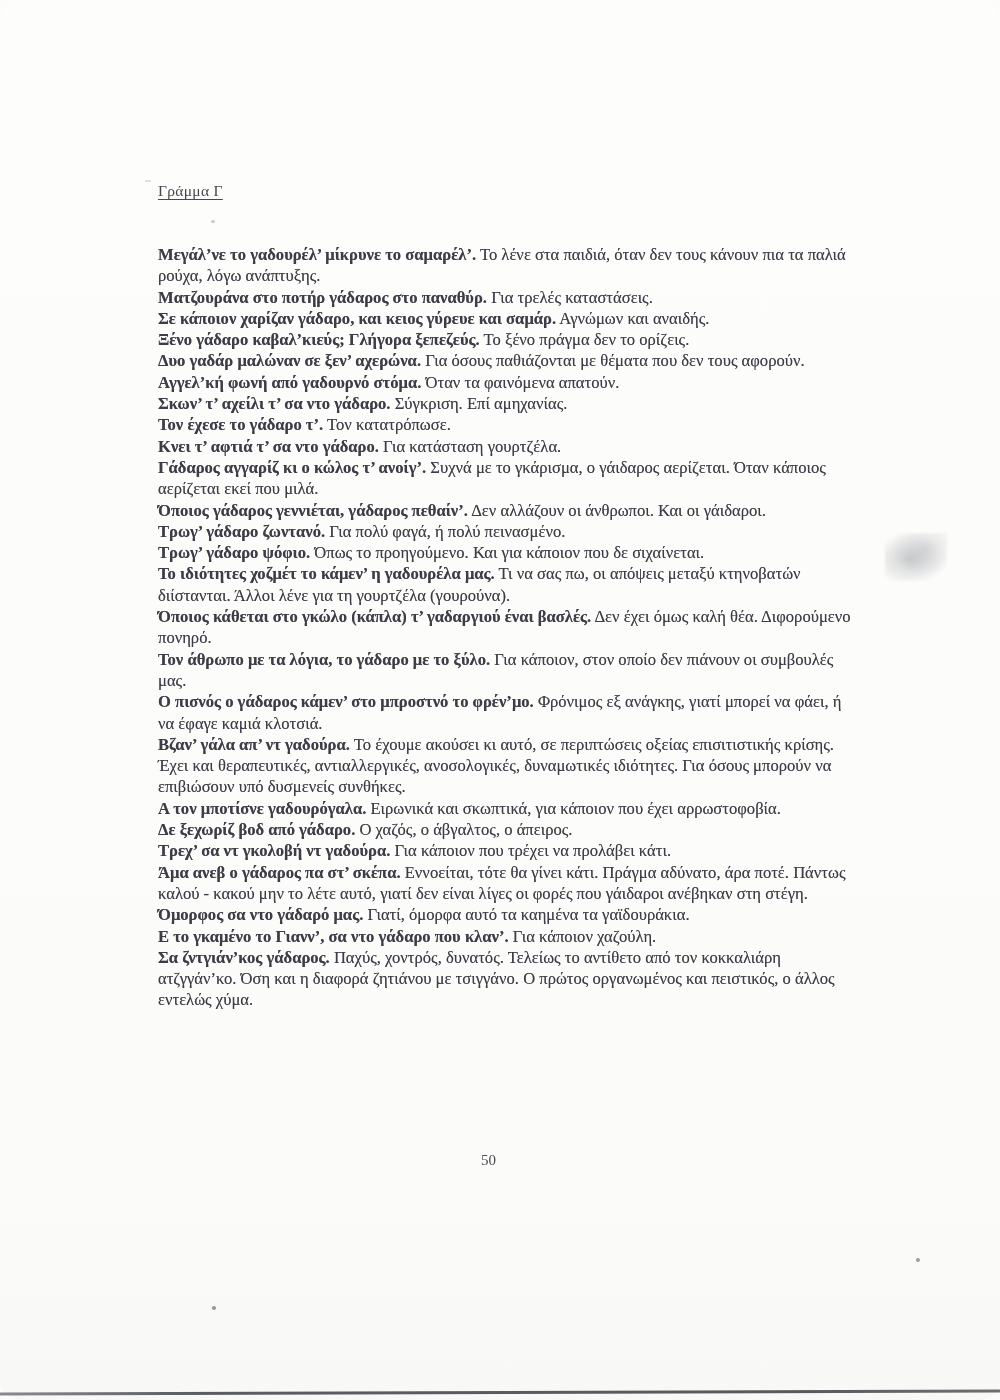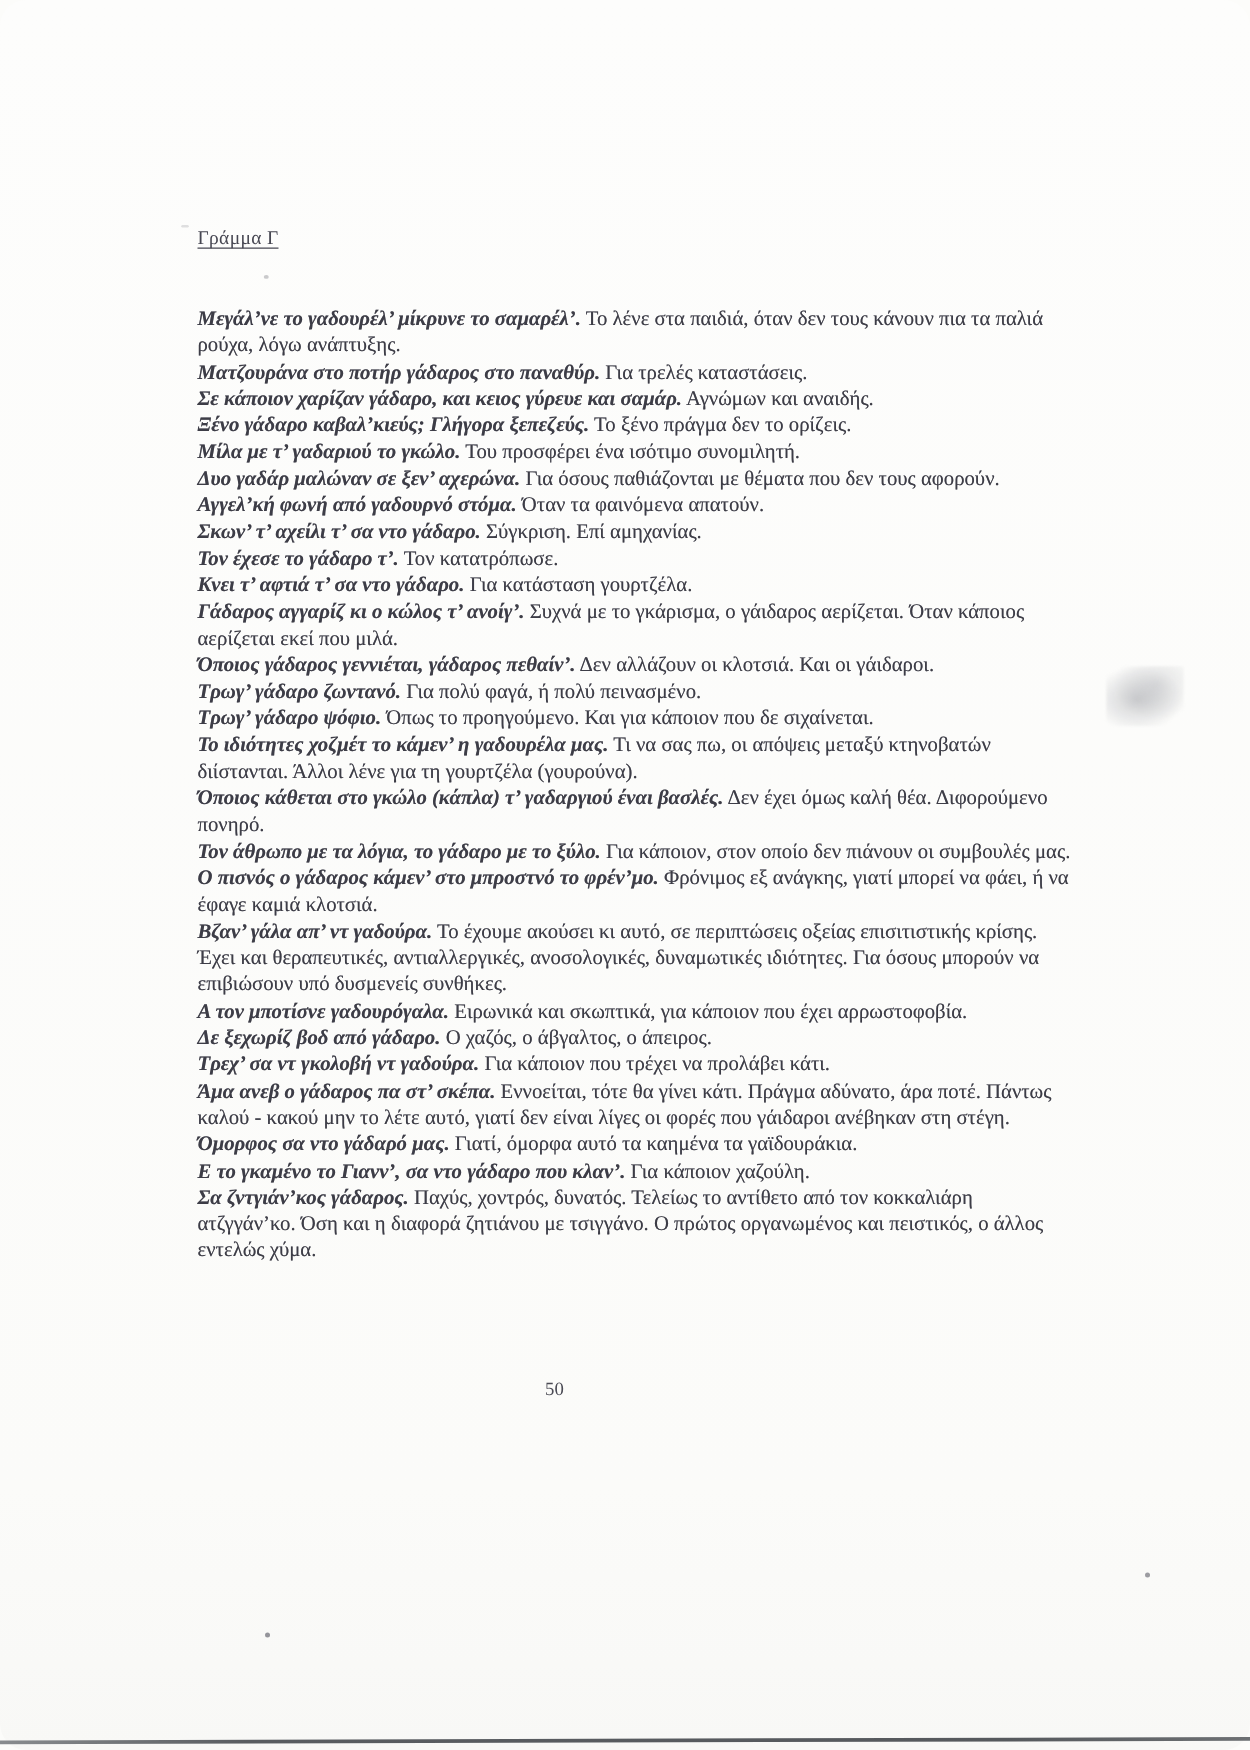--- a/index.html
+++ b/index.html
@@ -21,24 +21,24 @@
     text-decoration: underline; text-underline-offset: 3px;
     letter-spacing: 0.3px;
   }
   .body-text {
     position: absolute; left: 158px; top: 244px; width: 700px;
     font-size: 16.6px; line-height: 21.3px; color: #3d3d47;
     text-shadow: 0 0 0.4px rgba(61,61,71,0.55);
     text-align: left;
   }
   .entry { margin: 0; }
-  .phrase { font-weight: bold; font-style: italic; }
+  .phrase { font-weight: bold; }
   .page-number {
-    position: absolute; left: 436px; top: 1104px; width: 60px;
-    text-align: left; font-size: 15px; color: #4a4a54;
+    position: absolute; left: 436px; top: 1152px; width: 60px;
+    text-align: right; font-size: 15px; color: #4a4a54;
   }
   .bottom-line {
     position: absolute; left: -5px; top: 1391px; width: 1012px; height: 3px;
     background: linear-gradient(90deg, #8a8d90, #595c60 20%, #56595d 80%, #6e7174);
     transform: rotate(-0.16deg);
   }
   .smudge {
     position: absolute; left: 885px; top: 533px; width: 62px; height: 48px;
     background:
       radial-gradient(ellipse at 40% 55%, rgba(150,152,158,0.45), rgba(170,172,178,0.2) 45%, transparent 70%),
@@ -54,28 +54,27 @@
 </head>
 <body>
 
 <div class="scan-page">
   <div class="header">Γράμμα Γ</div>
   <div class="body-text" id="entries">
       <p class="entry"><span class="phrase">Μεγάλ’νε το γαδουρέλ’ μίκρυνε το σαμαρέλ’.</span> <span class="explanation">Το λένε στα παιδιά, όταν δεν τους κάνουν πια τα παλιά ρούχα, λόγω ανάπτυξης.</span></p>
       <p class="entry"><span class="phrase">Ματζουράνα στο ποτήρ γάδαρος στο παναθύρ.</span> <span class="explanation">Για τρελές καταστάσεις.</span></p>
       <p class="entry"><span class="phrase">Σε κάποιον χαρίζαν γάδαρο, και κειος γύρευε και σαμάρ.</span> <span class="explanation">Αγνώμων και αναιδής.</span></p>
       <p class="entry"><span class="phrase">Ξένο γάδαρο καβαλ’κιεύς; Γλήγορα ξεπεζεύς.</span> <span class="explanation">Το ξένο πράγμα δεν το ορίζεις.</span></p>
-      <p class="entry"><span class="phrase">Μίλα με τ’ γαδαριού το γκώλο.</span> <span class="explanation">Του προσφέρει ένα ισότιμο συνομιλητή.</span></p>
       <p class="entry"><span class="phrase">Δυο γαδάρ μαλώναν σε ξεν’ αχερώνα.</span> <span class="explanation">Για όσους παθιάζονται με θέματα που δεν τους αφορούν.</span></p>
       <p class="entry"><span class="phrase">Αγγελ’κή φωνή από γαδουρνό στόμα.</span> <span class="explanation">Όταν τα φαινόμενα απατούν.</span></p>
       <p class="entry"><span class="phrase">Σκων’ τ’ αχείλι τ’ σα ντο γάδαρο.</span> <span class="explanation">Σύγκριση. Επί αμηχανίας.</span></p>
       <p class="entry"><span class="phrase">Τον έχεσε το γάδαρο τ’.</span> <span class="explanation">Τον κατατρόπωσε.</span></p>
       <p class="entry"><span class="phrase">Κνει τ’ αφτιά τ’ σα ντο γάδαρο.</span> <span class="explanation">Για κατάσταση γουρτζέλα.</span></p>
       <p class="entry"><span class="phrase">Γάδαρος αγγαρίζ κι ο κώλος τ’ ανοίγ’.</span> <span class="explanation">Συχνά με το γκάρισμα, ο γάιδαρος αερίζεται. Όταν κάποιος αερίζεται εκεί που μιλά.</span></p>
-      <p class="entry"><span class="phrase">Όποιος γάδαρος γεννιέται, γάδαρος πεθαίν’.</span> <span class="explanation">Δεν αλλάζουν οι κλοτσιά. Και οι γάιδαροι.</span></p>
+      <p class="entry"><span class="phrase">Όποιος γάδαρος γεννιέται, γάδαρος πεθαίν’.</span> <span class="explanation">Δεν αλλάζουν οι άνθρωποι. Και οι γάιδαροι.</span></p>
       <p class="entry"><span class="phrase">Τρωγ’ γάδαρο ζωντανό.</span> <span class="explanation">Για πολύ φαγά, ή πολύ πεινασμένο.</span></p>
       <p class="entry"><span class="phrase">Τρωγ’ γάδαρο ψόφιο.</span> <span class="explanation">Όπως το προηγούμενο. Και για κάποιον που δε σιχαίνεται.</span></p>
       <p class="entry"><span class="phrase">Το ιδιότητες χοζμέτ το κάμεν’ η γαδουρέλα μας.</span> <span class="explanation">Τι να σας πω, οι απόψεις μεταξύ κτηνοβατών διίστανται. Άλλοι λένε για τη γουρτζέλα (γουρούνα).</span></p>
       <p class="entry"><span class="phrase">Όποιος κάθεται στο γκώλο (κάπλα) τ’ γαδαργιού έναι βασλές.</span> <span class="explanation">Δεν έχει όμως καλή θέα. Διφορούμενο πονηρό.</span></p>
       <p class="entry"><span class="phrase">Τον άθρωπο με τα λόγια, το γάδαρο με το ξύλο.</span> <span class="explanation">Για κάποιον, στον οποίο δεν πιάνουν οι συμβουλές μας.</span></p>
       <p class="entry"><span class="phrase">Ο πισνός ο γάδαρος κάμεν’ στο μπροστνό το φρέν’μο.</span> <span class="explanation">Φρόνιμος εξ ανάγκης, γιατί μπορεί να φάει, ή να έφαγε καμιά κλοτσιά.</span></p>
       <p class="entry"><span class="phrase">Βζαν’ γάλα απ’ ντ γαδούρα.</span> <span class="explanation">Το έχουμε ακούσει κι αυτό, σε περιπτώσεις οξείας επισιτιστικής κρίσης. Έχει και θεραπευτικές, αντιαλλεργικές, ανοσολογικές, δυναμωτικές ιδιότητες. Για όσους μπορούν να επιβιώσουν υπό δυσμενείς συνθήκες.</span></p>
       <p class="entry"><span class="phrase">Α τον μποτίσνε γαδουρόγαλα.</span> <span class="explanation">Ειρωνικά και σκωπτικά, για κάποιον που έχει αρρωστοφοβία.</span></p>
       <p class="entry"><span class="phrase">Δε ξεχωρίζ βοδ από γάδαρο.</span> <span class="explanation">Ο χαζός, ο άβγαλτος, ο άπειρος.</span></p>
       <p class="entry"><span class="phrase">Τρεχ’ σα ντ γκολοβή ντ γαδούρα.</span> <span class="explanation">Για κάποιον που τρέχει να προλάβει κάτι.</span></p>

